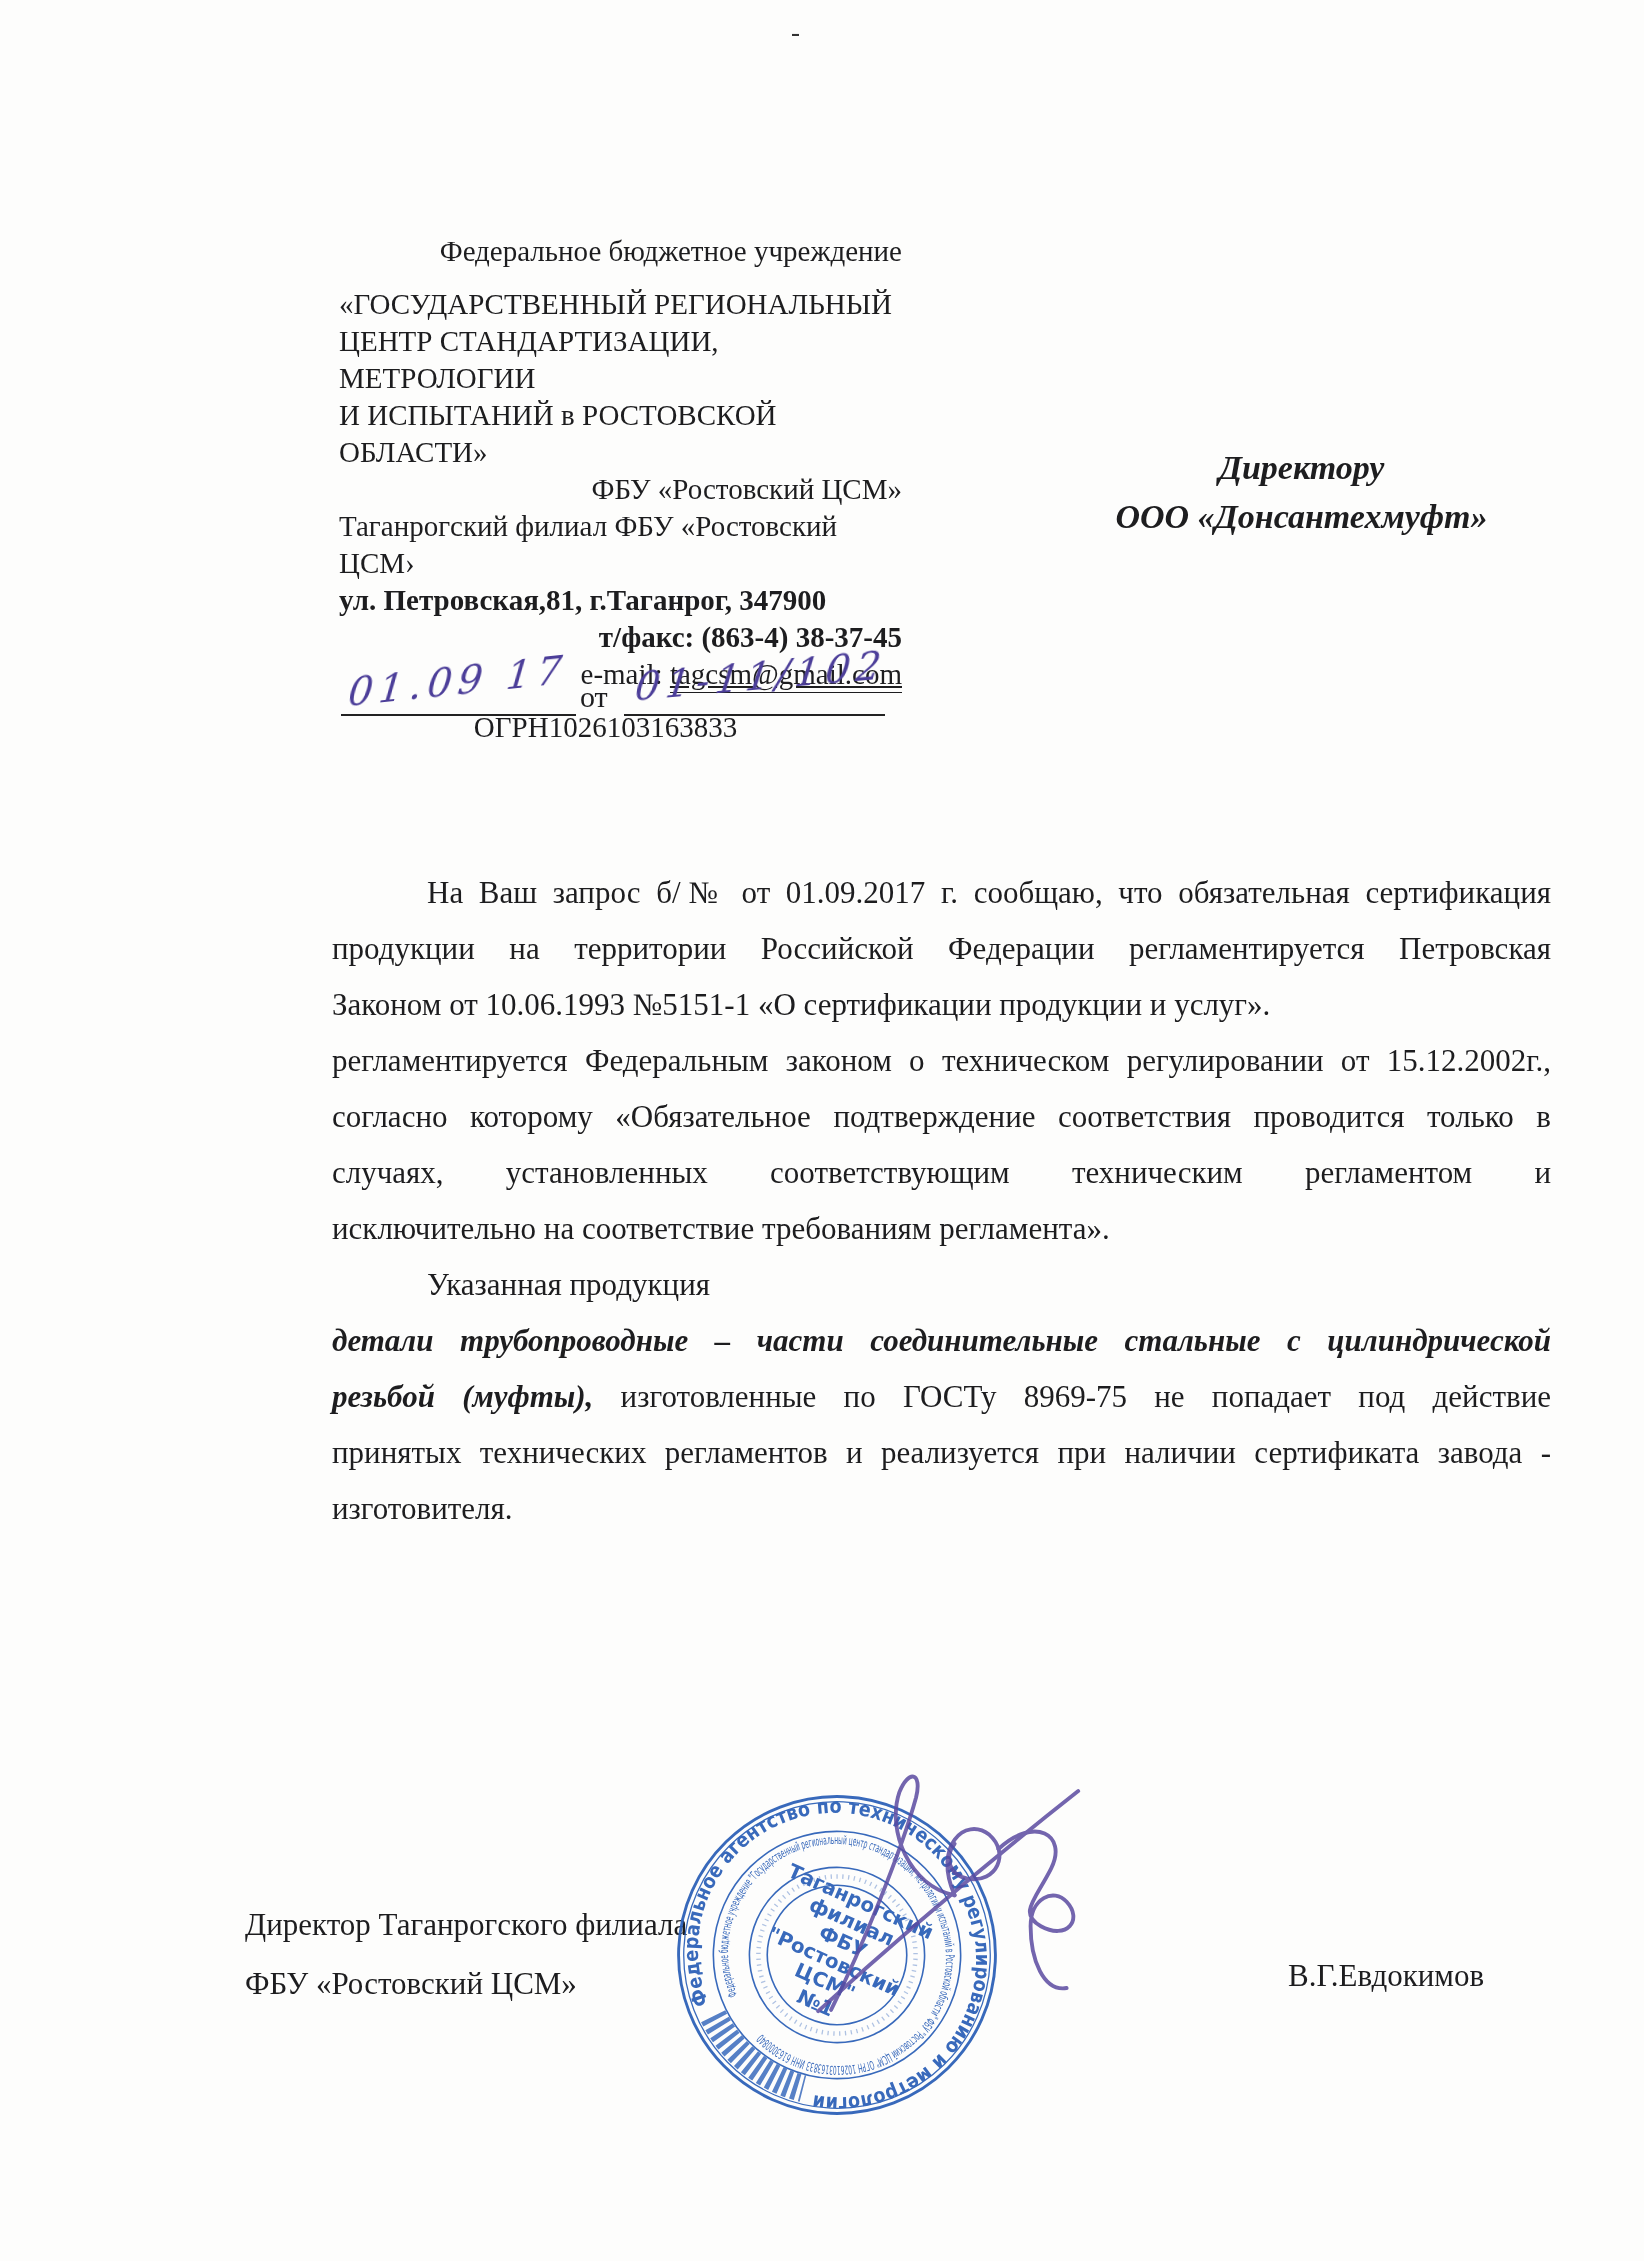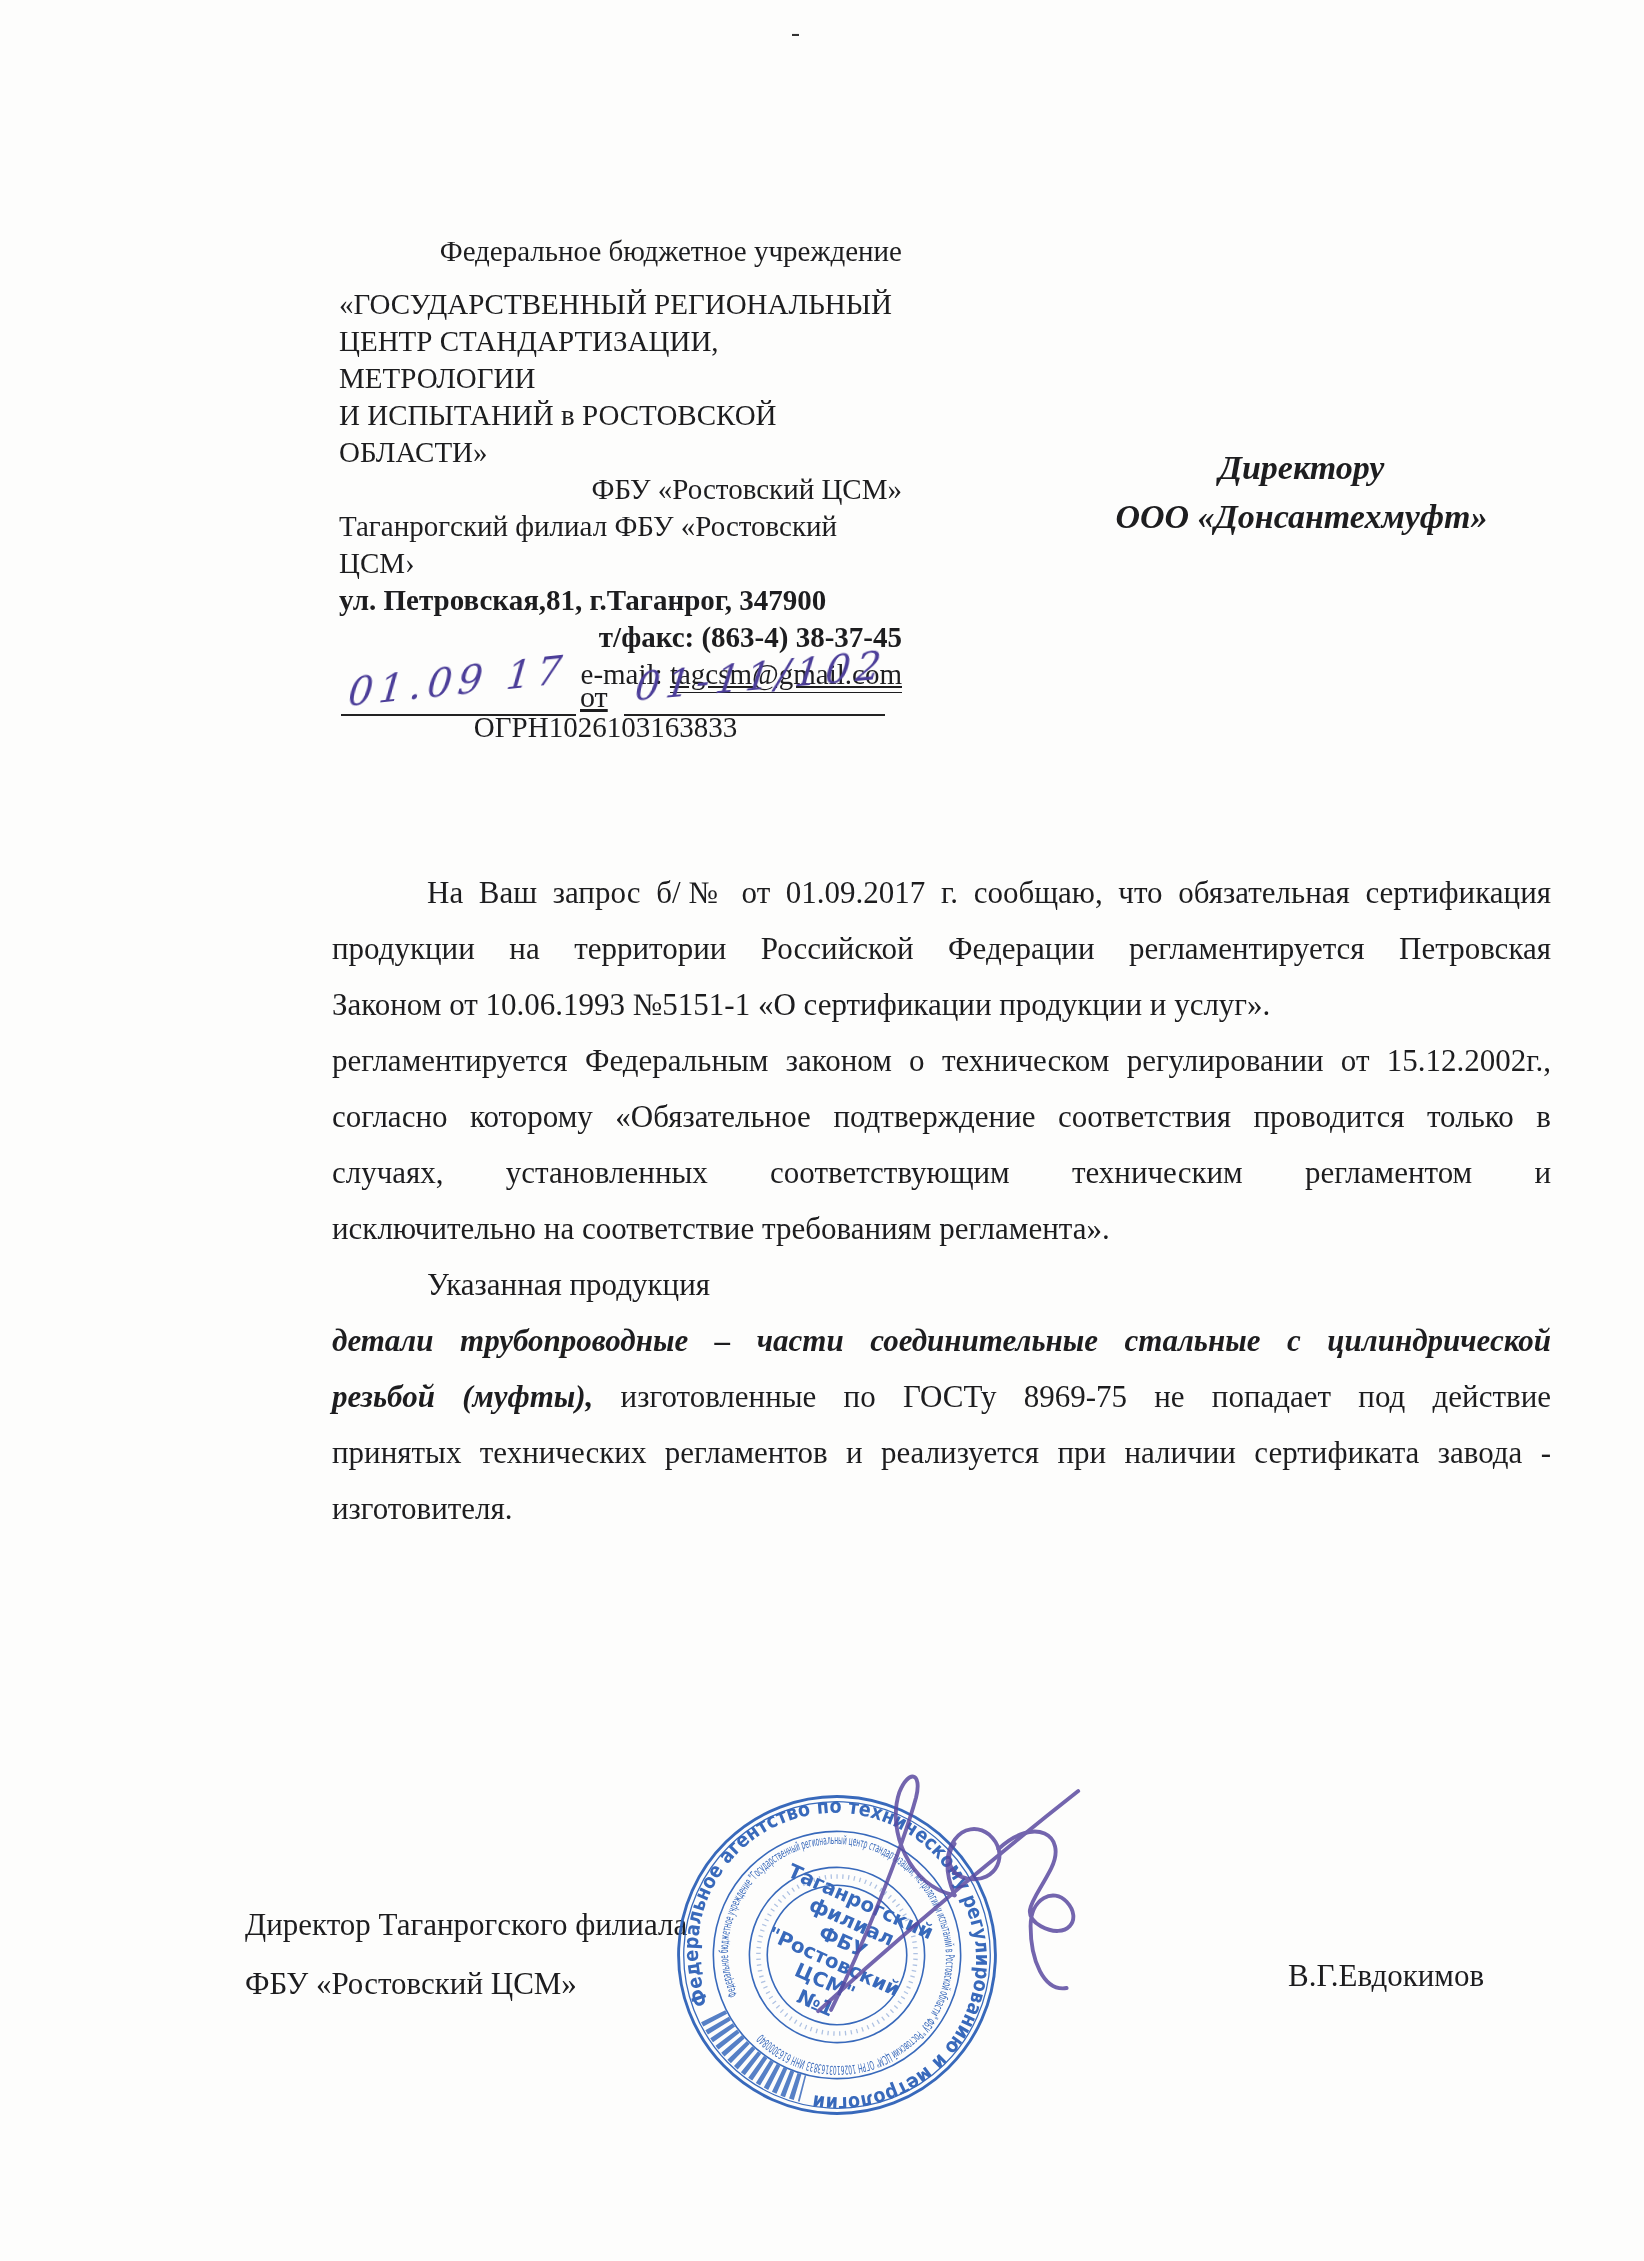--- a/index.html
+++ b/index.html
@@ -17,21 +17,21 @@
   
   .addr{left:1031px;top:443px;width:541px;text-align:center;font-weight:bold;font-style:italic;
         font-size:34px;line-height:49px;}
   
   .hw{font-family:"DejaVu Serif",serif;font-style:italic;color:#4c3e99;letter-spacing:5.8px;
       filter:blur(0.3px);}
   .hw-date{left:348px;top:658px;font-size:39px;transform:rotate(-6deg) skewX(-12deg);}
   .hw-num{left:635px;top:653px;font-size:39px;transform:rotate(-5deg) skewX(-12deg);}
   .u1{left:341px;top:714px;width:235px;border-bottom:2.6px solid #222;}
   .u2{left:624px;top:714px;width:261px;border-bottom:2.6px solid #222;}
-  .ot{left:580px;top:680px;font-size:30px;text-decoration:underline;}
+  .ot{left:580px;top:680px;font-size:30px;}
   .dash-top{left:791px;top:17px;font-size:27px;color:#333;}
   
   .body{left:332px;top:865px;width:1219px;font-size:31px;}
   .bline{height:56px;line-height:56px;white-space:nowrap;}
   .just{text-align:justify;text-align-last:justify;white-space:normal;}
   .ind{padding-left:95px;}
   .bi{font-weight:bold;font-style:italic;}
   
   .sig{left:245px;top:1895px;font-size:31px;line-height:59px;}
   .sig-name{left:1288px;top:1958px;font-size:31px;}

